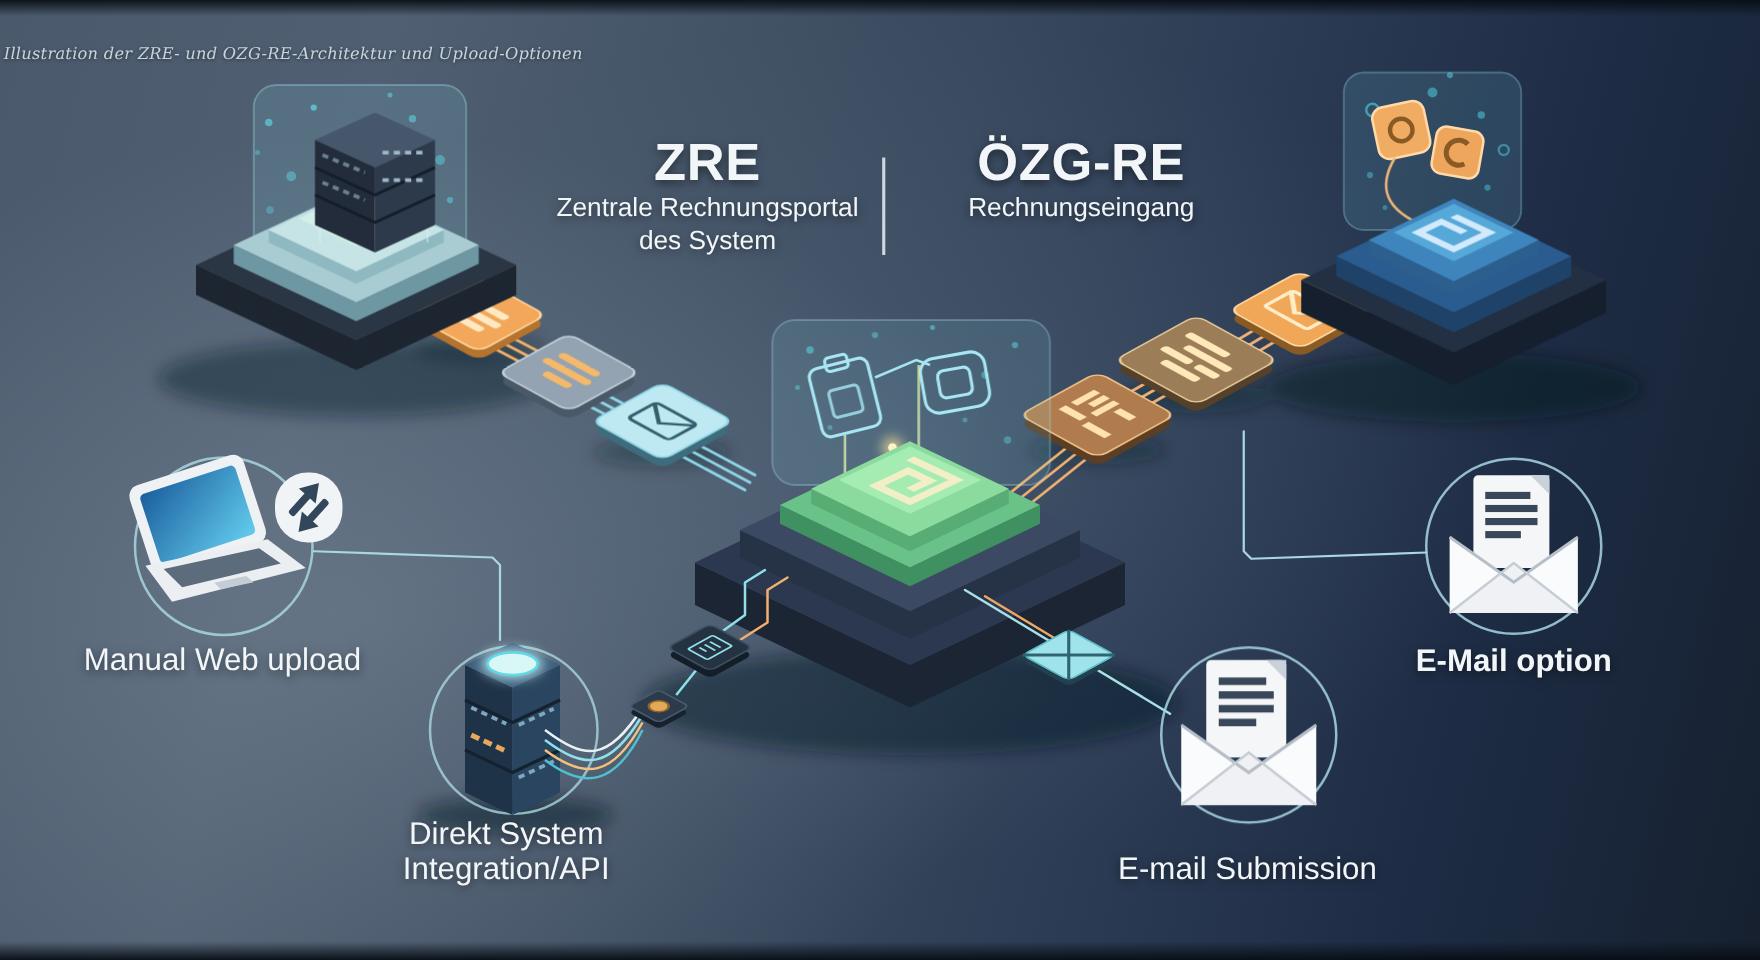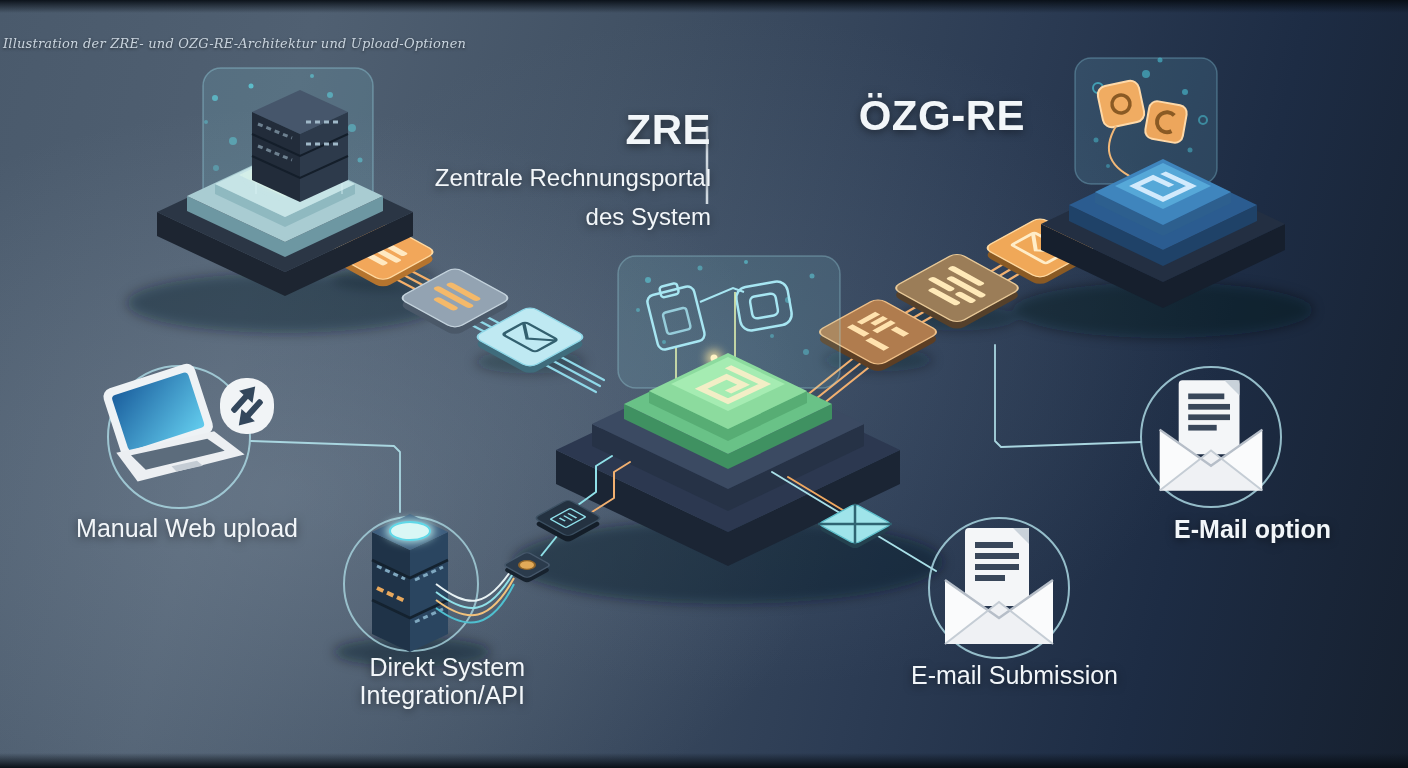--- a/index.html
+++ b/index.html
@@ -7,27 +7,27 @@
     position:relative;width:1408px;height:768px;overflow:hidden;
     font-family:"Liberation Sans",sans-serif;
     background:
       linear-gradient(180deg, rgba(7,13,20,.92) 0, rgba(7,13,20,0) 13px),
       linear-gradient(0deg, rgba(7,13,20,.95) 0, rgba(7,13,20,0) 15px),
       radial-gradient(900px 620px at 20% 64%, rgba(150,165,180,.32), rgba(150,165,180,0) 62%),
       radial-gradient(760px 520px at 52% 46%, rgba(105,125,148,.26), rgba(105,125,148,0) 65%),
       linear-gradient(104deg,#4a5a6c 0%,#506072 20%,#415164 40%,#2c3c54 64%,#1d2c44 82%,#16202f 100%);
   }
   .art{position:absolute;inset:0;z-index:1;}
-  .label{position:absolute;z-index:2;color:#f2f6f9;text-align:right;
+  .label{position:absolute;z-index:2;color:#f2f6f9;text-align:center;
          text-shadow:0 2px 8px rgba(0,0,0,.5);line-height:1.12;}
   .caption{position:absolute;z-index:2;left:3px;top:36px;
            font-family:"DejaVu Serif",serif;font-style:italic;font-size:13px;
            color:#c9d4de;letter-spacing:.2px;text-shadow:0 1px 3px rgba(0,0,0,.5);}
   .h-title{font-weight:bold;font-size:42px;letter-spacing:.5px;}
-  .h-sub{font-size:24px;margin-top:12px;}
+  .h-sub{font-size:21px;margin-top:2px;}
   .opt{font-size:25px;}
 </style>
 </head>
 <body>
 
 <div class="stage">
 
 <svg class="art" width="1408" height="768" viewBox="0 0 1408 768" xmlns="http://www.w3.org/2000/svg">
   <defs>
     <filter id="soft" x="-60%" y="-60%" width="220%" height="220%">
@@ -399,28 +399,29 @@
 </svg>
 
 <div class="caption">Illustration der ZRE- und OZG-RE-Architektur und Upload-Optionen</div>
 
 <div class="label" style="left:421px;top:106px;width:290px;">
   <div class="h-title">ZRE</div>
   <div class="h-sub">Zentrale Rechnungsportal</div>
   <div class="h-sub">des System</div>
 </div>
 
-<div class="label" style="left:705px;top:92px;width:320px;">
+<div class="label" style="left:705px;top:106px;width:320px;">
   <div class="h-title">ÖZG-RE</div>
+  <div class="h-sub">Rechnungseingang</div>
 </div>
 
 <div class="label opt" style="left:285px;top:653px;width:240px;">
   <div>Direkt System</div>
   <div>Integration/API</div>
 </div>
 
 <div class="label opt" style="left:58px;top:514px;width:240px;">Manual Web upload</div>
 
-<div class="label opt" style="left:878px;top:661px;width:240px;">E-mail Submission</div>
+<div class="label opt" style="left:878px;top:681px;width:240px;">E-mail Submission</div>
 
 <div class="label opt" style="left:1091px;top:515px;width:240px;font-weight:bold;">E-Mail option</div>
 
 </div>
 
 </body></html>

